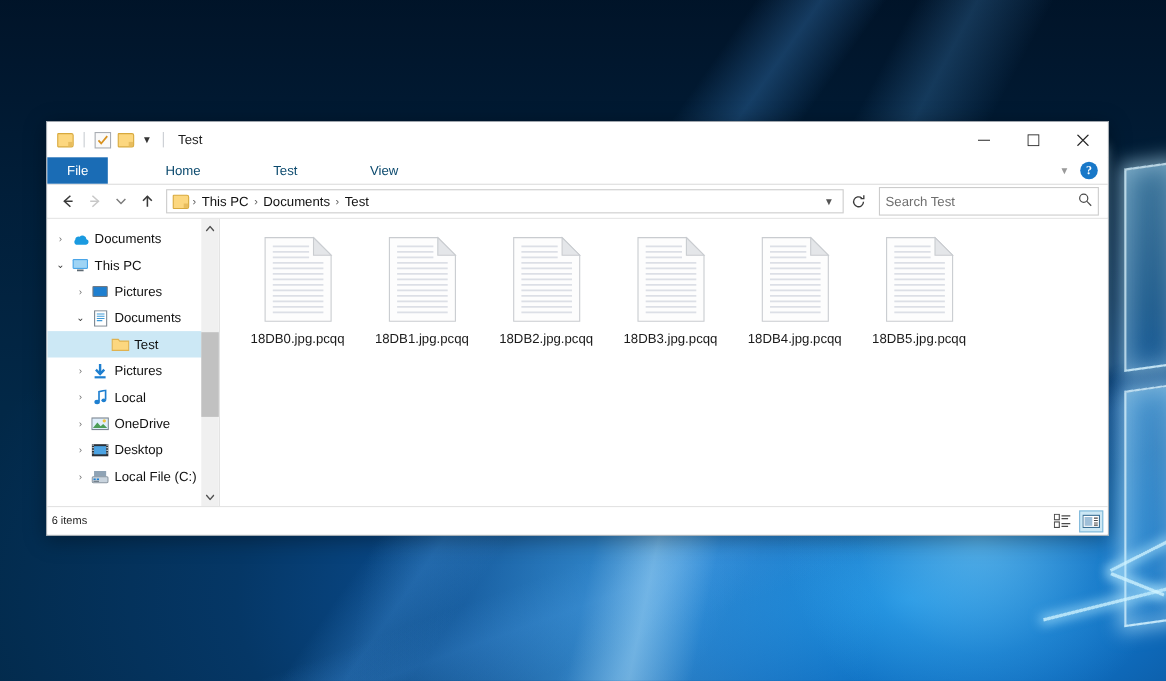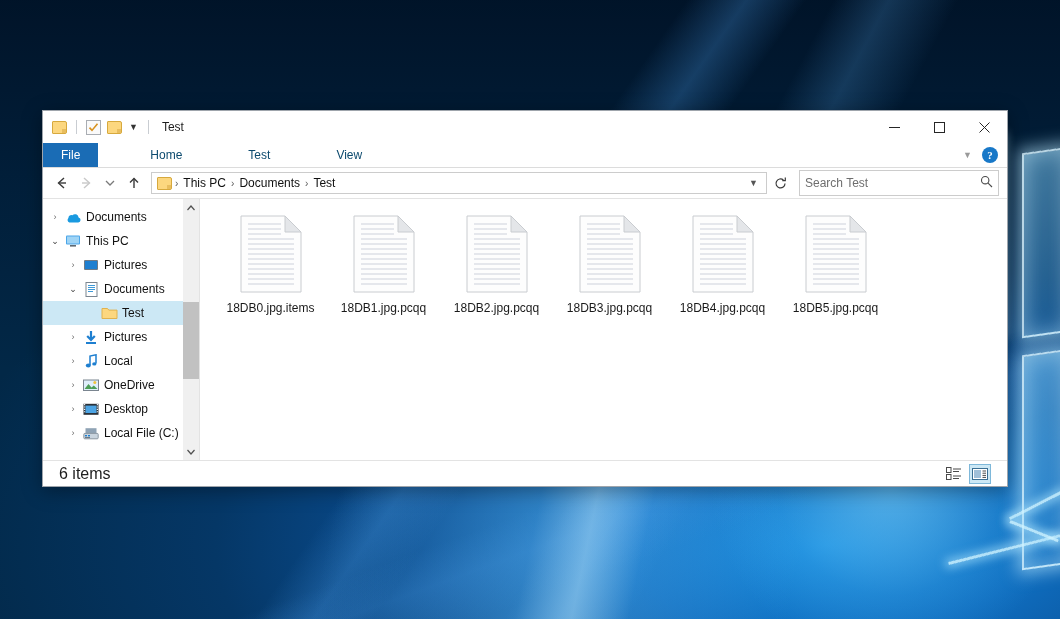--- a/index.html
+++ b/index.html
@@ -202,22 +202,22 @@
   }
   .doc-icon { width: 64px; height: 78px; position: relative; }
   .file-label {
     margin-top: 8px; font-size: 12px; color: #1a1a1a; text-align: center;
     white-space: nowrap;
   }
 
   
   #statusbar {
     height: 26px; flex: 0 0 26px; border-top: 1px solid #e3e3e3;
-    display: flex; align-items: center; padding: 0 16px; background: #fff;
-    font-size: 16px; color: #1d1d1d;
+    display: flex; align-items: center; padding: 0 4px; background: #fff;
+    font-size: 10px; color: #1d1d1d;
   }
   #viewbtns { margin-left: auto; display: flex; align-items: center; gap: 4px; }
   .viewbtn {
     width: 22px; height: 20px; display: flex; align-items: center; justify-content: center;
     border: 1px solid transparent;
   }
   .viewbtn.active { background: #cce8f5; border-color: #7eb8da; }
 </style>
 </head>
 <body>
@@ -492,21 +492,21 @@
                     <path d="M9 39 H55"></path>
                     <path d="M9 44 H55"></path>
                   <path d="M9 49 H55"></path>
                     <path d="M9 54 H55"></path>
                     <path d="M9 59 H55"></path>
                     <path d="M9 64 H55"></path>
                   <path d="M9 69 H55"></path>
                 </g>
               </svg>
             </div>
-            <div class="file-label">18DB0.jpg.items</div>
+            <div class="file-label">18DB0.jpg.pcqq</div>
           </div>
 
           <div class="file-item">
             <div class="doc-icon">
               <svg width="64" height="78" viewBox="0 0 64 78">
                 <path d="M2 1 H46 L62 17 V77 H2 Z" fill="#fdfdfd" stroke="#c9ccd0"></path>
                 <path d="M46 1 V17 H62 Z" fill="#e4e6e9" stroke="#c9ccd0"></path>
                 <g stroke="#dcdfe6" stroke-width="1.6">
                   <path d="M9 9 H42"></path>
                     <path d="M9 14 H42"></path>

